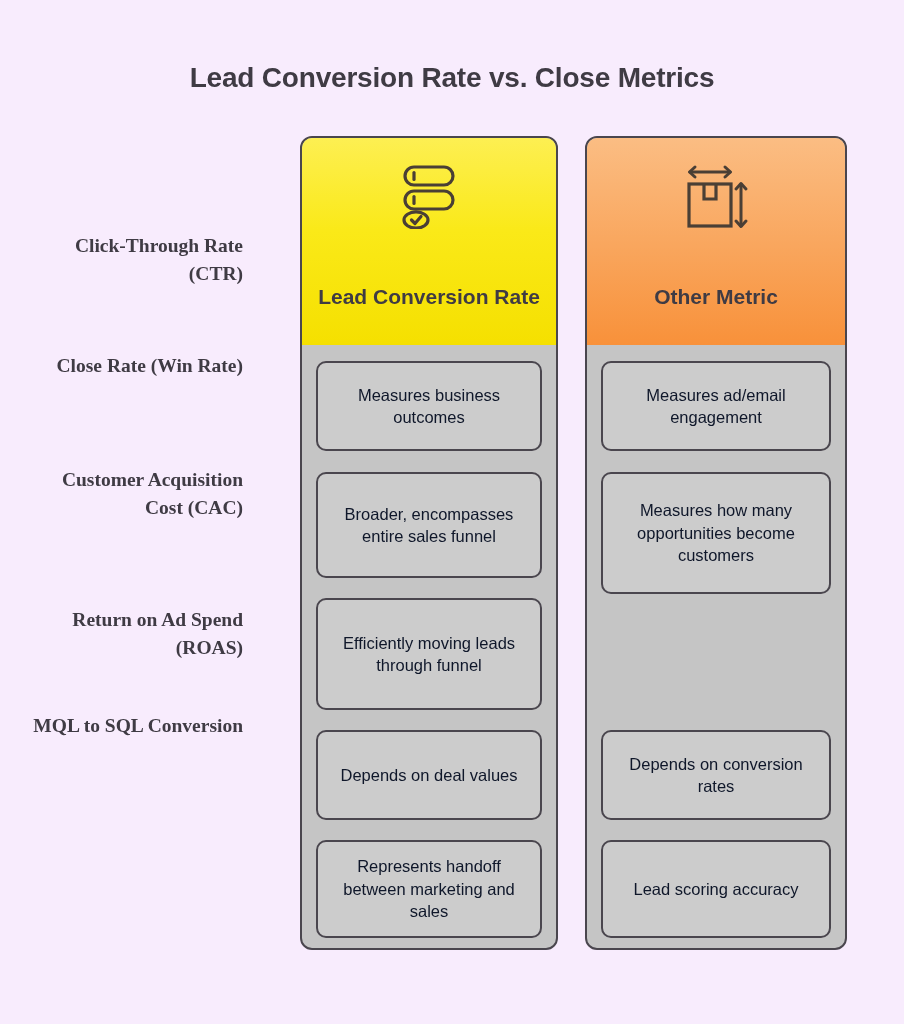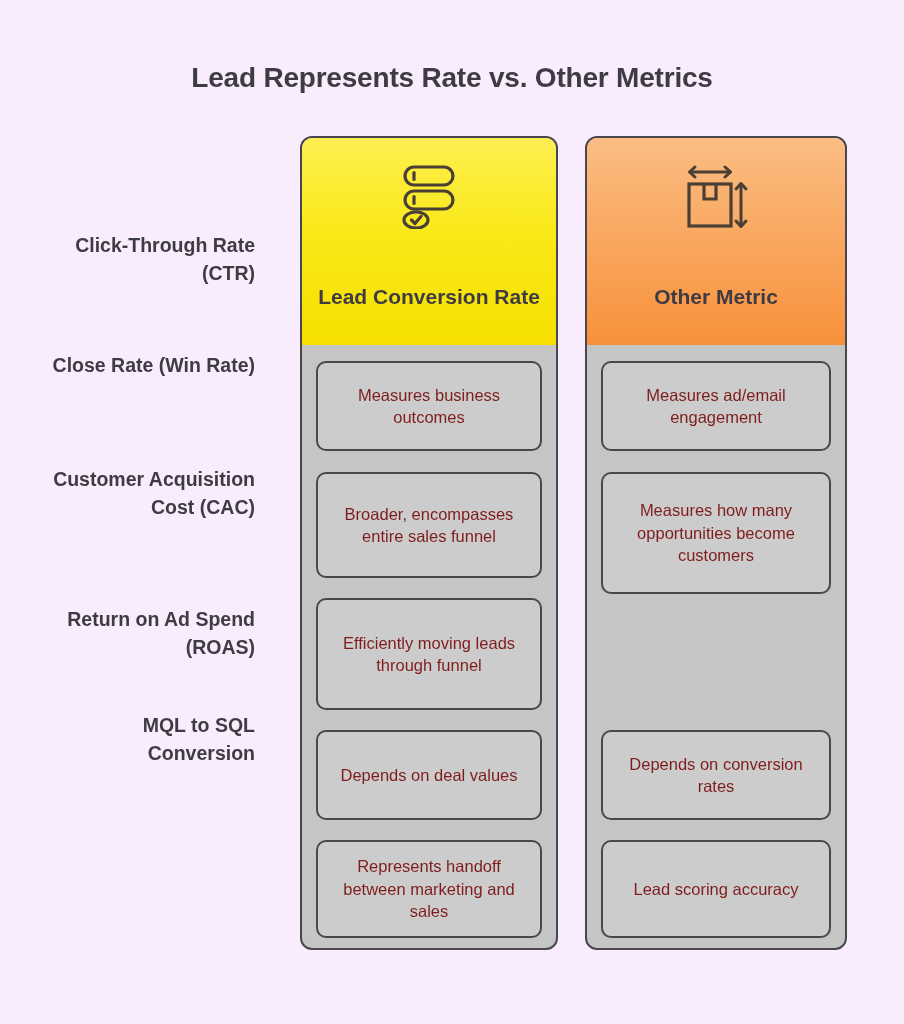--- a/index.html
+++ b/index.html
@@ -46,27 +46,28 @@
   
   .label-col {
     position: absolute;
     left: 40px;
     top: 0;
     width: 215px;
     height: 814px;
   }
   .row-label {
     position: absolute;
-    right: 0;
+    right: 12px;
     width: 215px;
     text-align: right;
     font-size: 19.5px;
     font-weight: bold;
     color: #3f3b44;
     line-height: 1.42;
+    font-family: Liberation Serif, serif;
   }
 
   
   .metric-col {
     position: absolute;
     top: 0;
     width: 258px;
     height: 814px;
     border: 2.5px solid #4a464e;
     border-radius: 12px;
@@ -122,34 +123,34 @@
     right: 14px;
     background: #cccccc;
     border: 2.5px solid #4a464e;
     border-radius: 10px;
     box-sizing: border-box;
     display: flex;
     align-items: center;
     justify-content: center;
     text-align: center;
     font-size: 16.5px;
-    color: #7f1d1d;
+    color: #0f172a;
     line-height: 1.36;
     padding: 6px 10px;
   }
 
   
   svg { display: block; }
 </style>
 </head>
 <body>
 
 <div class="page">
 
-  <div class="title">Lead Represents Rate vs. Other Metrics</div>
+  <div class="title">Lead Conversion Rate vs. Close Metrics</div>
 
   <div class="grid">
 
     <div class="label-col">
       <div class="row-label" style="top:96px;">Click-Through Rate (CTR)</div>
       <div class="row-label" style="top:216px;">Close Rate (Win Rate)</div>
       <div class="row-label" style="top:330px;">Customer Acquisition Cost (CAC)</div>
       <div class="row-label" style="top:470px;">Return on Ad Spend (ROAS)</div>
       <div class="row-label" style="top:576px;">MQL to SQL Conversion</div>
     </div>

